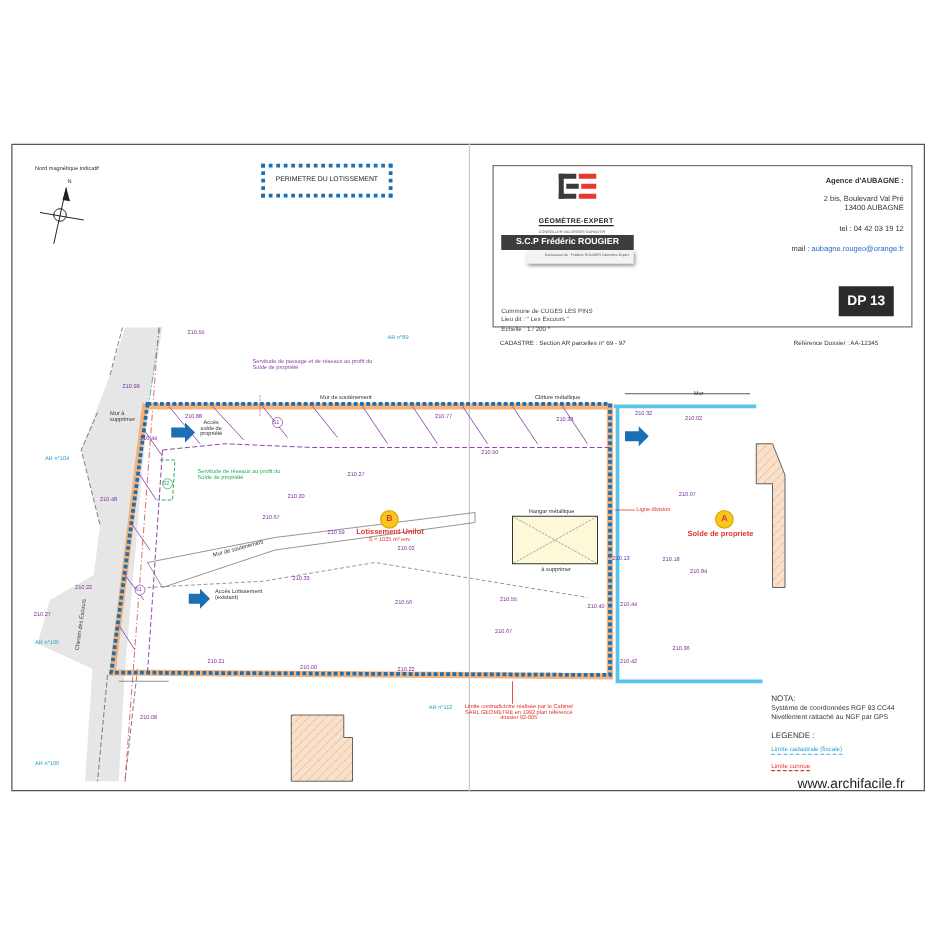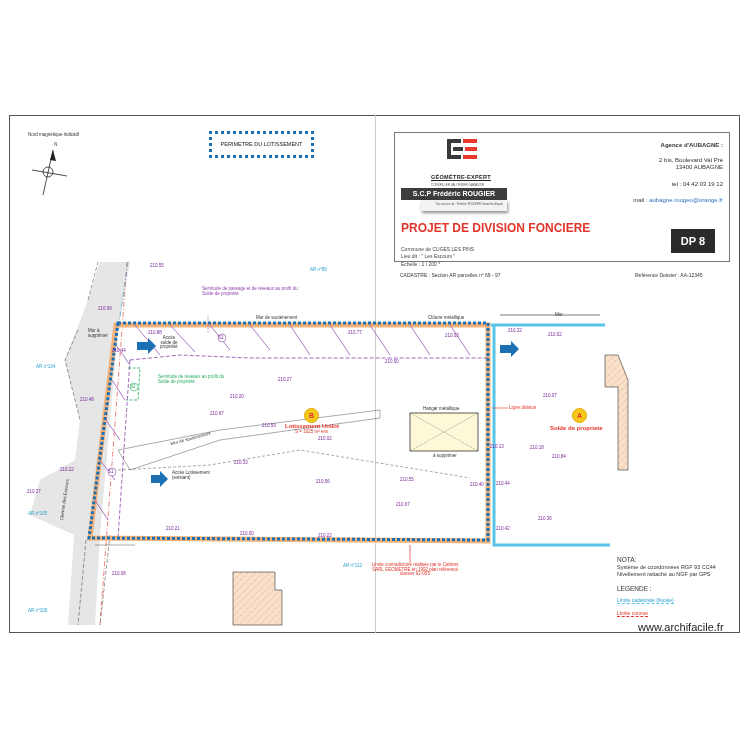--- a/index.html
+++ b/index.html
@@ -140,22 +140,21 @@
 
   <div class="ag" style="top:9px;font-weight:bold;">Agence d'AUBAGNE :</div>
   <div class="ag" style="top:24px;">2 bis, Boulevard Val Pré</div>
   <div class="ag" style="top:31px;">13400 AUBAGNE</div>
   <div class="ag" style="top:48px;">tel : 04 42 03 19 12</div>
   <div class="ag" style="top:64px;">
     <span>mail :</span>
     <span class="mail-link">aubagne.rougeo@orange.fr</span>
   </div>
 
-  <div class="proj">PROJET DE DIVISION FONCIERE</div>
-  <div class="dp">DP 8</div>
+  <div class="dp">DP 13</div>
   <div class="info" style="top:113px;">Commune de CUGES LES PINS</div>
   <div class="info" style="top:120px;">Lieu dit :    " Les Escours "</div>
   <div class="info" style="top:128px;">Echelle :    1 / 200 *</div>
 </div>
 <div class="t small" style="left:400px;top:273px;font-size:5px;">CADASTRE : Section AR parcelles n° 69 - 97</div>
 <div class="t small" style="left:635px;top:273px;font-size:5px;">Référence Dossier : AA-12345</div>
 
 <div class="t tiny" style="left:202px;top:287px;color:#8e44ad;width:100px;white-space:normal;">Servitude de passage et de réseaux au profit du Solde de propriété</div>
 <div class="t tiny" style="left:256px;top:316px;color:#333;">Mur de soutènement</div>
 <div class="t tiny" style="left:428px;top:316px;color:#333;">Clôture métallique</div>

